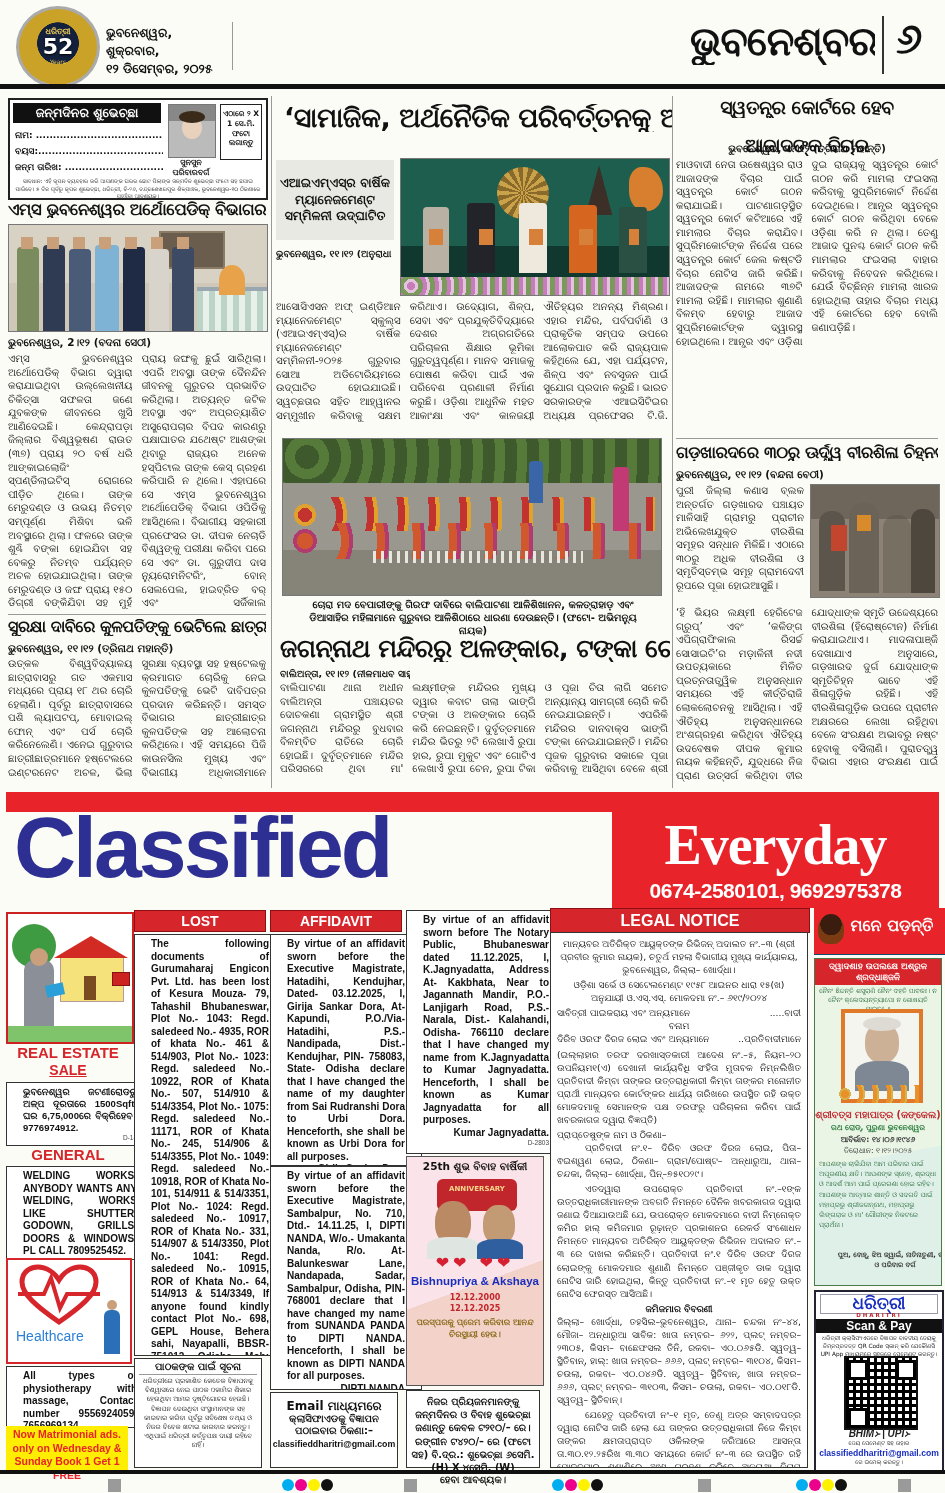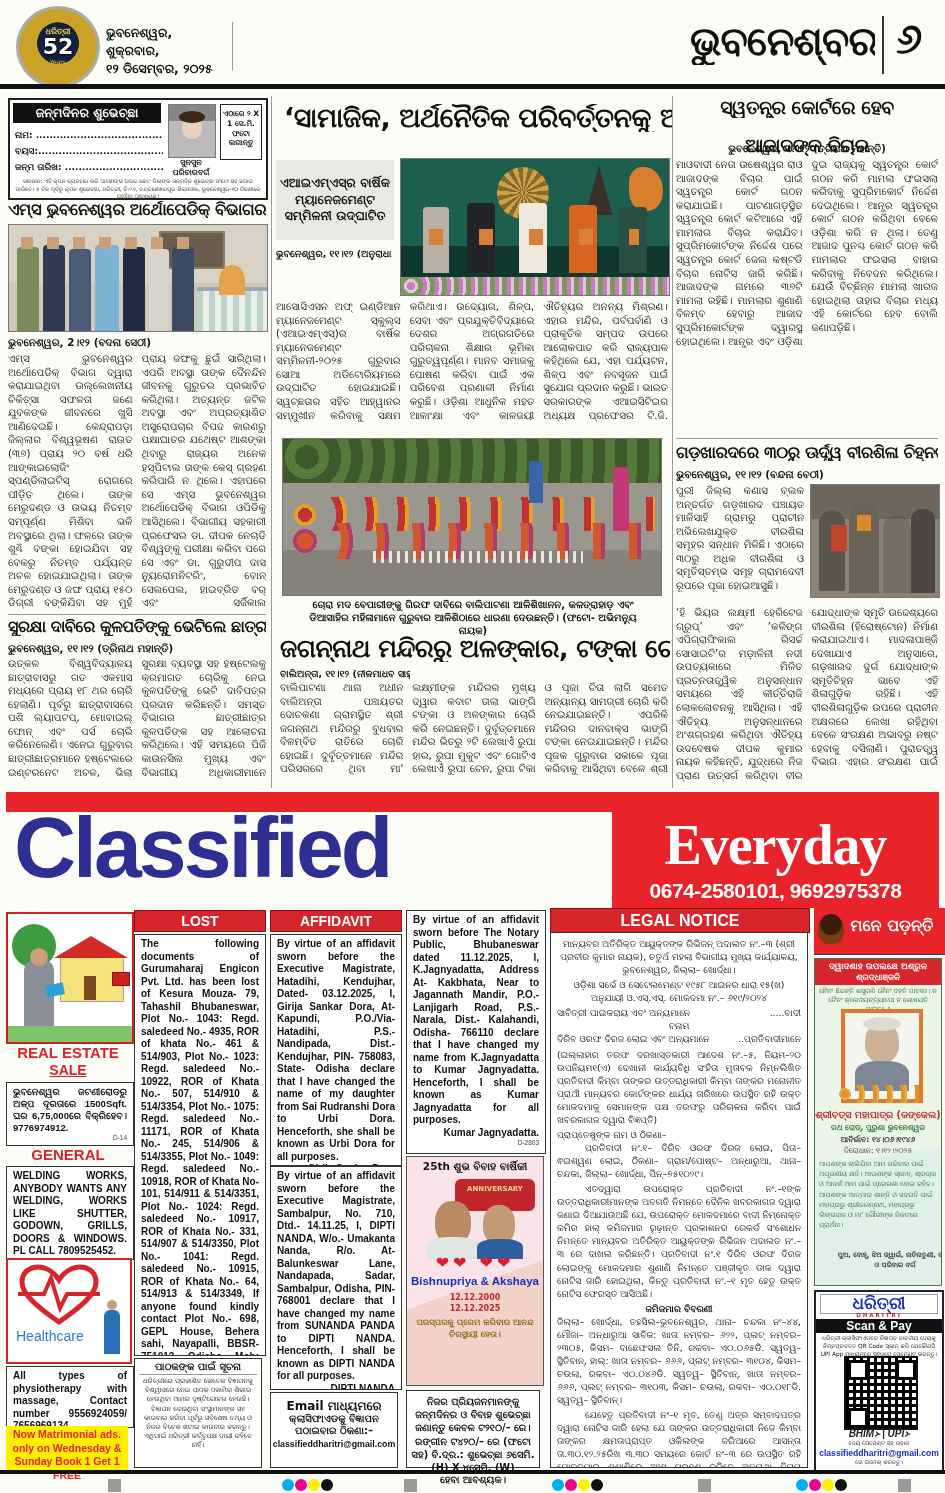--- a/index.html
+++ b/index.html
@@ -9,21 +9,21 @@
   .nowrap{white-space:nowrap;overflow:hidden}
   .hl{font-weight:bold;line-height:1.05;letter-spacing:-0.5px}
   .dl{font-weight:bold;font-size:10.5px}
   .odbody{font-size:10.3px;line-height:1.32;text-align:justify;overflow:hidden}
   .cols2{column-count:2;column-gap:9px}
   .cols3{column-count:3;column-gap:9px}
   .vrule{width:1px;background:#999}
   .hrule{height:1px;background:#999}
   .sechead{background:#d6252b;color:#fff;font-weight:bold;text-align:center;
            font-family:"Liberation Sans",sans-serif;font-size:14px;line-height:1.45;border:1px solid #8c0f14}
-  .adbox{border:1.3px solid #333;background:#fff;padding:3px 6px;
+  .adbox{border:1.3px solid #333;background:#fff;padding:3px 16px;
          font-family:"Liberation Sans",sans-serif;font-size:11px;font-weight:bold;
          line-height:1.25;text-align:justify;overflow:hidden}
   .ref{display:block;text-align:right;font-size:6.5px;font-weight:normal;color:#444}
   .photo{overflow:hidden;border:1px solid #777}
   .fig{position:absolute;border-radius:4px 4px 0 0}
 </style>
 </head>
 <body>
 
 <div class="abs" style="left:0;top:0;width:945px;height:90px">
@@ -214,21 +214,21 @@
   <div style="font-family:'Liberation Sans',sans-serif;font-size:8.8px;font-weight:bold;margin-top:2px">classifieddharitri@gmail.com</div>
 </div>
 
 <div class="abs adbox" style="left:406px;top:910px;width:126px;height:236px;font-size:10px">
   <span>By virtue of an affidavit sworn before The Notary Public, Bhubaneswar dated 11.12.2025, I, K.Jagnyadatta, Address At- Kakbhata, Near to Jagannath Mandir, P.O.- Lanjigarh Road, P.S.- Narala, Dist.- Kalahandi, Odisha- 766110 declare that I have changed my name from K.Jagnyadatta to Kumar Jagnyadatta. Henceforth, I shall be known as Kumar Jagnyadatta for all purposes.</span>
   <div style="text-align:right">Kumar Jagnyadatta.</div>
   <span class="ref">D-2803</span>
 </div>
 <div class="abs" style="left:406px;top:1156px;width:136px;height:228px;border:1.3px solid #555;background:linear-gradient(160deg,#fbe3ea 0 55%,#f3d3c9 55% 100%);overflow:hidden;text-align:center">
   <div style="font-weight:bold;font-size:10.5px;padding-top:3px">25th ଶୁଭ ବିବାହ ବାର୍ଷିକୀ</div>
-  <div class="abs" style="left:48px;top:22px;width:80px;height:32px;background:#c2262d;border-radius:6px;color:#f6d98a;font-size:7px;font-weight:bold;line-height:20px">ANNIVERSARY</div>
+  <div class="abs" style="left:30px;top:22px;width:80px;height:32px;background:#c2262d;border-radius:6px;color:#f6d98a;font-size:7px;font-weight:bold;line-height:20px">ANNIVERSARY</div>
   <div class="abs" style="left:18px;top:38px;width:100px;height:64px">
     <div class="abs" style="left:10px;top:6px;width:36px;height:44px;border-radius:45%;background:#b98a63"></div>
     <div class="abs" style="left:2px;top:42px;width:52px;height:22px;border-radius:40% 40% 0 0;background:#dfe6e2"></div>
     <div class="abs" style="left:58px;top:10px;width:32px;height:40px;border-radius:45%;background:#c29a74"></div>
     <div class="abs" style="left:52px;top:44px;width:46px;height:20px;border-radius:40% 40% 0 0;background:#2f5f9e"></div>
   </div>
   <div class="abs" style="left:4px;top:96px;width:128px;height:22px;color:#d61f30;font-size:16px;letter-spacing:4px">❤❤ ❤❤</div>
   <div style="position:absolute;left:0;top:118px;width:136px;color:#1b2fbf;font-family:'Liberation Sans',sans-serif;font-weight:bold;font-size:11.5px">Bishnupriya &amp; Akshaya</div>
   <div style="position:absolute;left:0;top:136px;width:136px;color:#c2262d;font-size:8px;font-weight:bold">12.12.2000</div>
   <div style="position:absolute;left:0;top:147px;width:136px;color:#c2262d;font-size:8px;font-weight:bold">12.12.2025</div>

